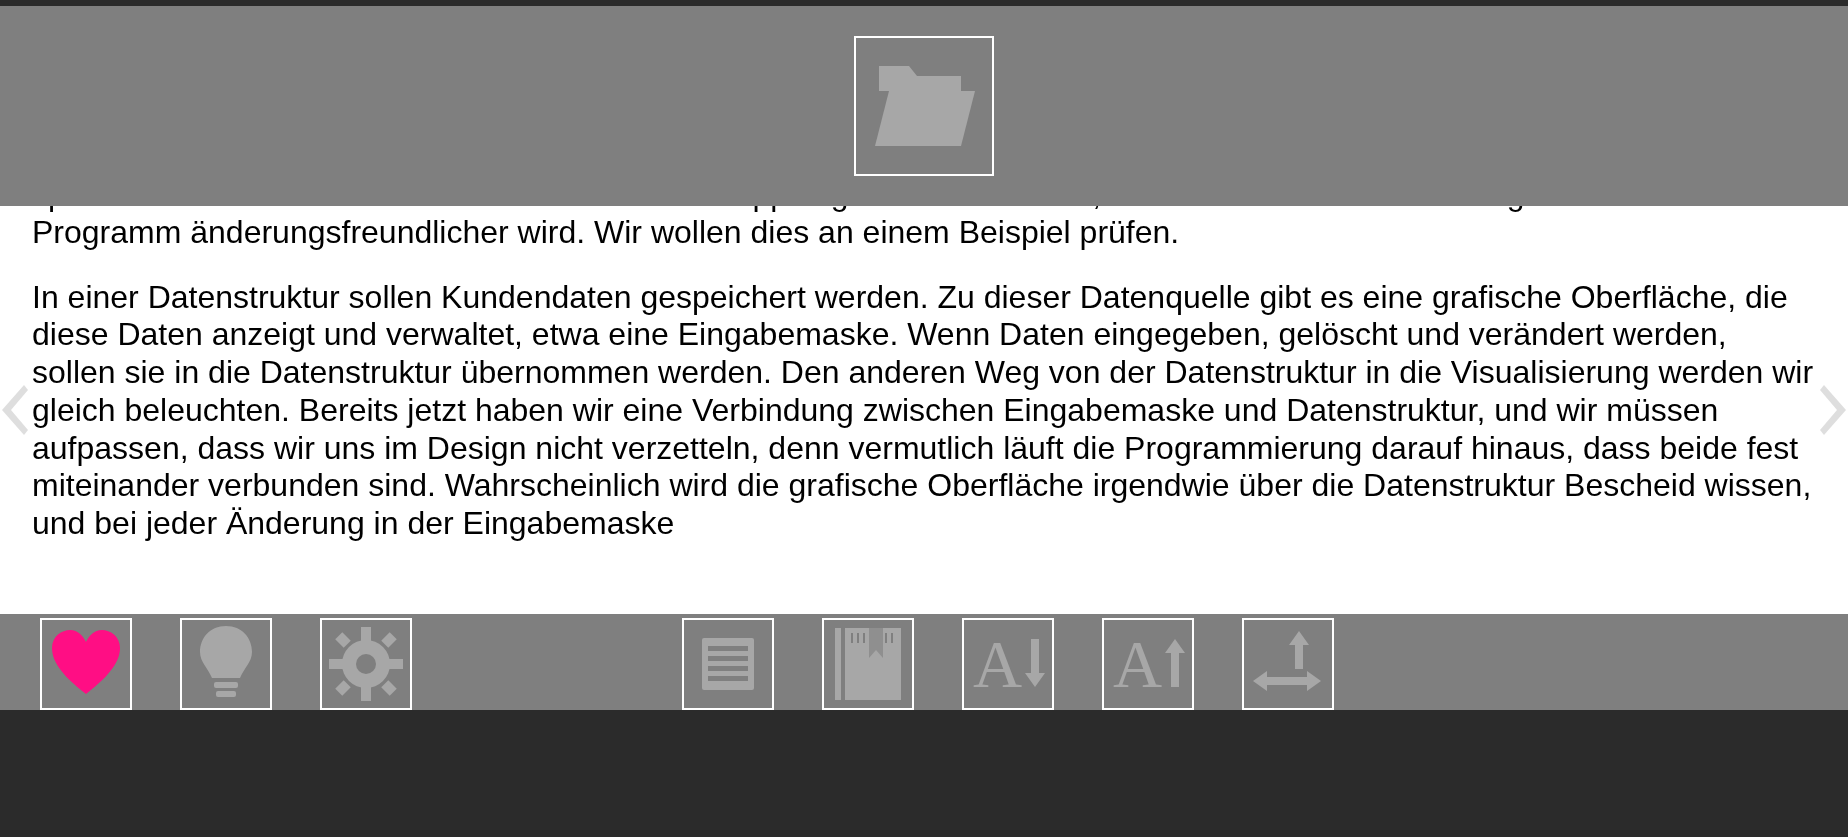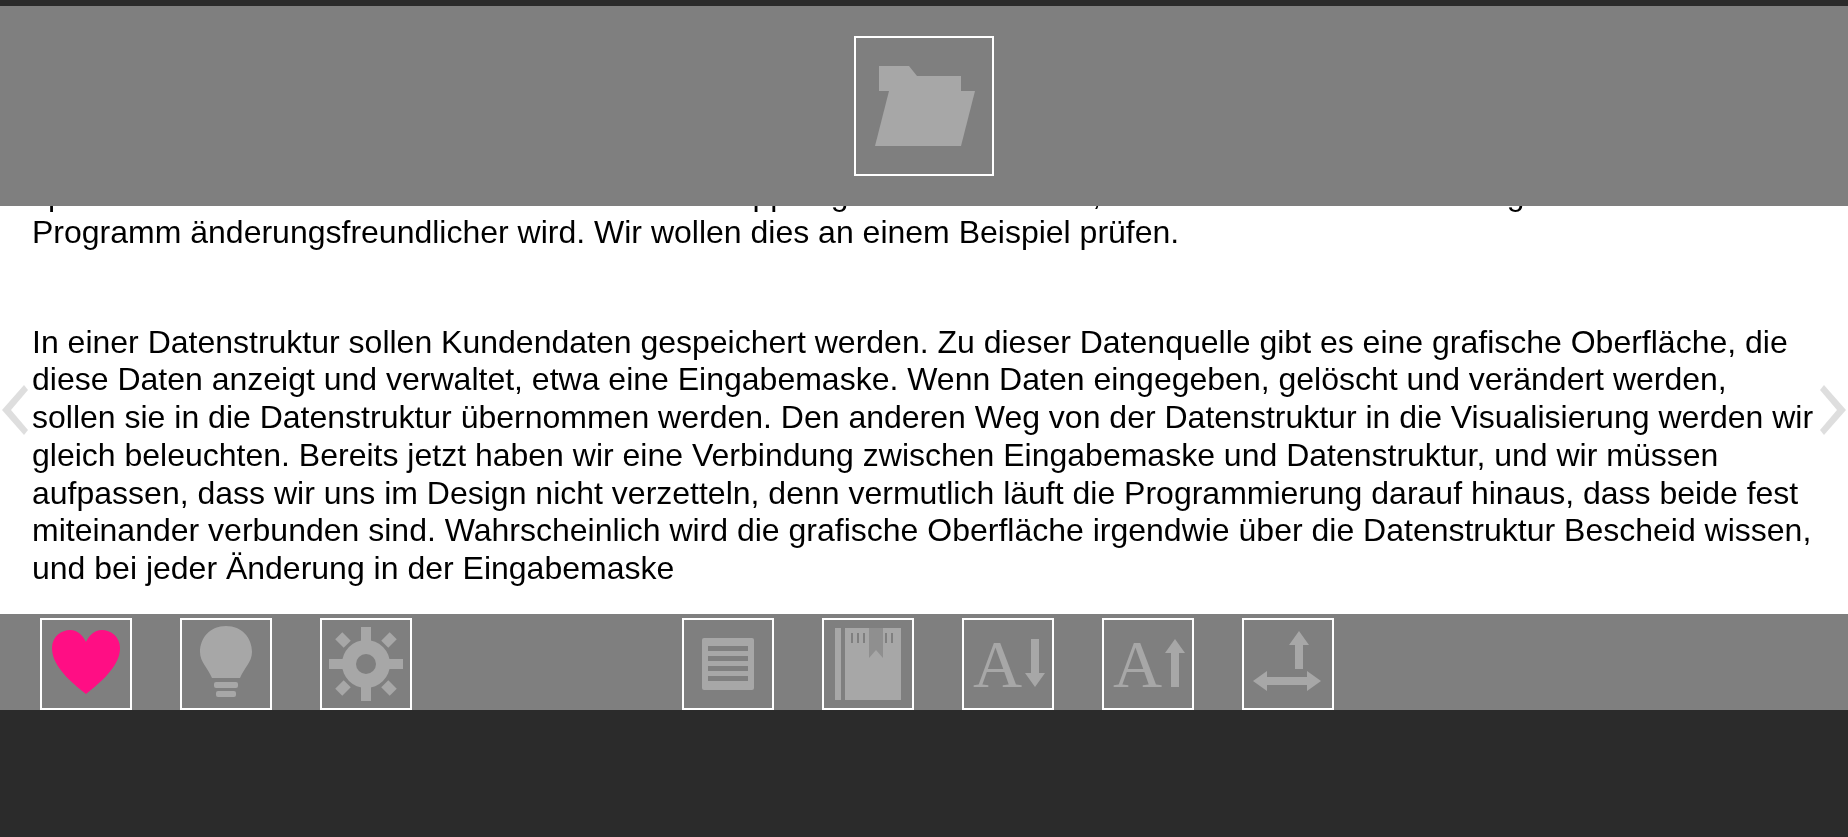--- a/index.html
+++ b/index.html
@@ -60,21 +60,21 @@
     position: relative;
   }
 
   .text-body {
     font-size: 32px;
     line-height: 1.18;
     color: #000;
     padding: 0 2px;
   }
   .text-body p.p1 { margin-top: -30px; }
-  .text-body p.p2 { margin-top: 72px; }
+  .text-body p.p2 { margin-top: 27px; }
 
   .bottombar {
     position: absolute;
     top: 614px;
     left: 0;
     width: 100%;
     height: 96px;
     background: #7f7f7f;
     display: flex;
     align-items: flex-start;

